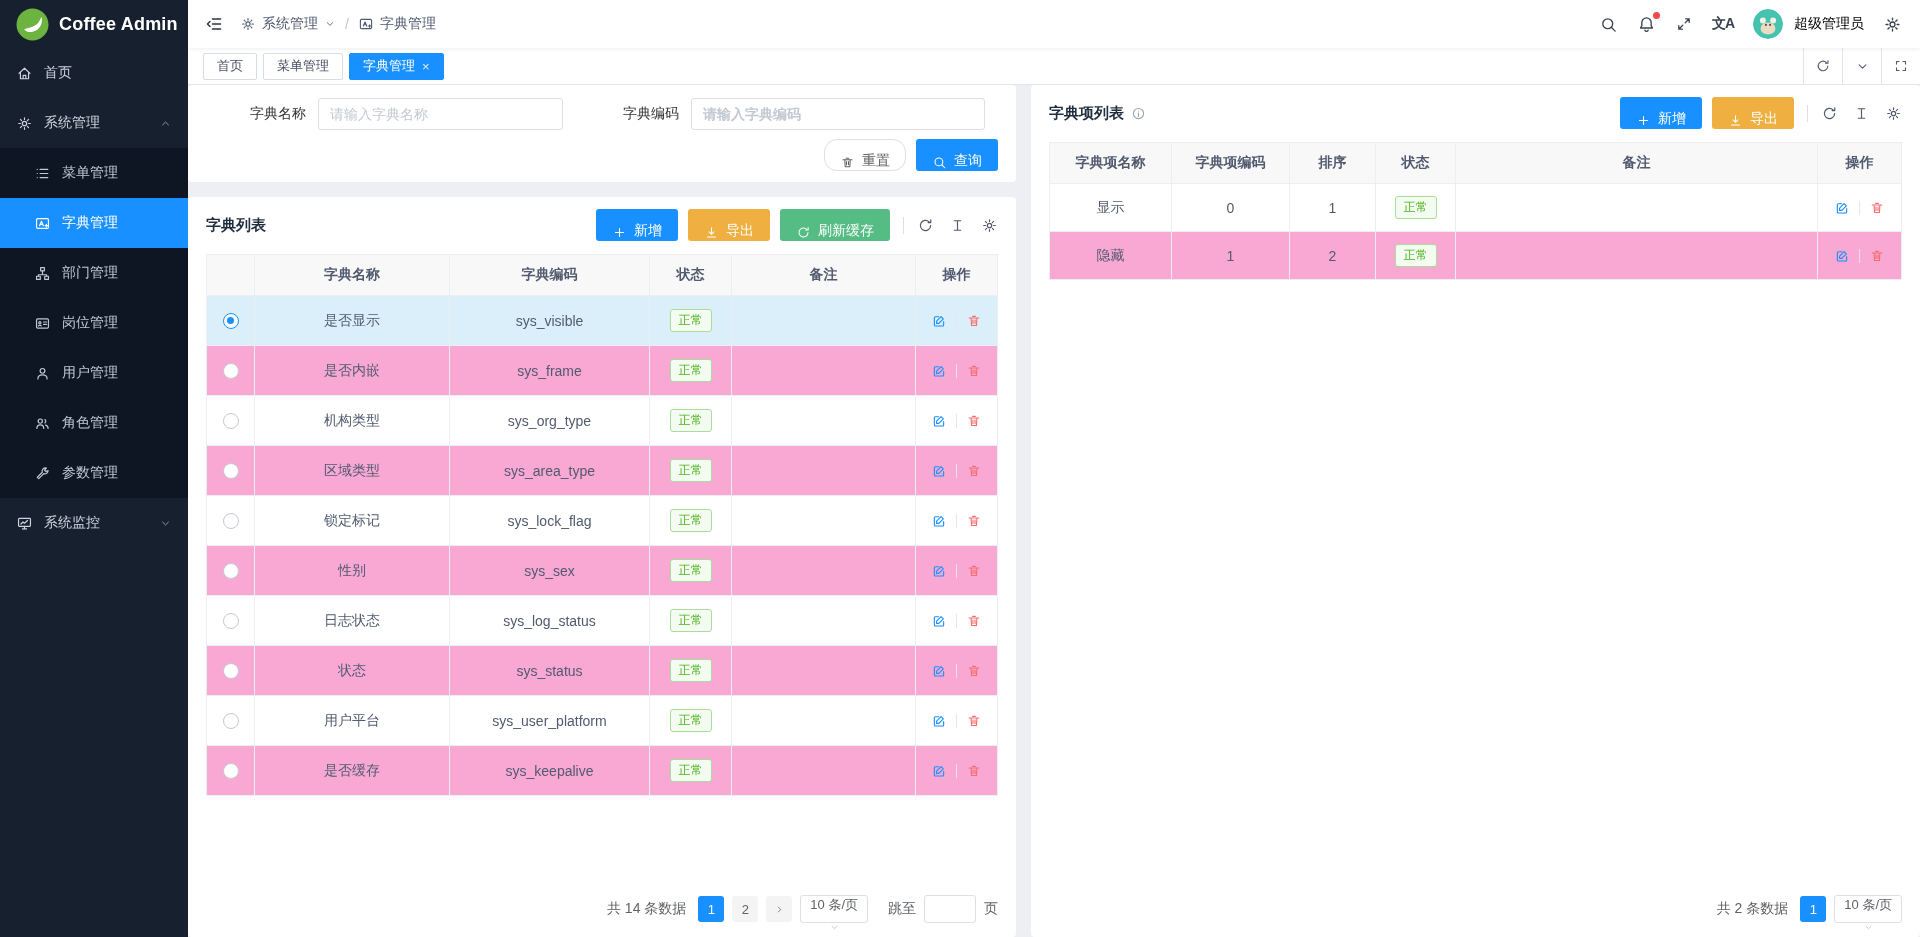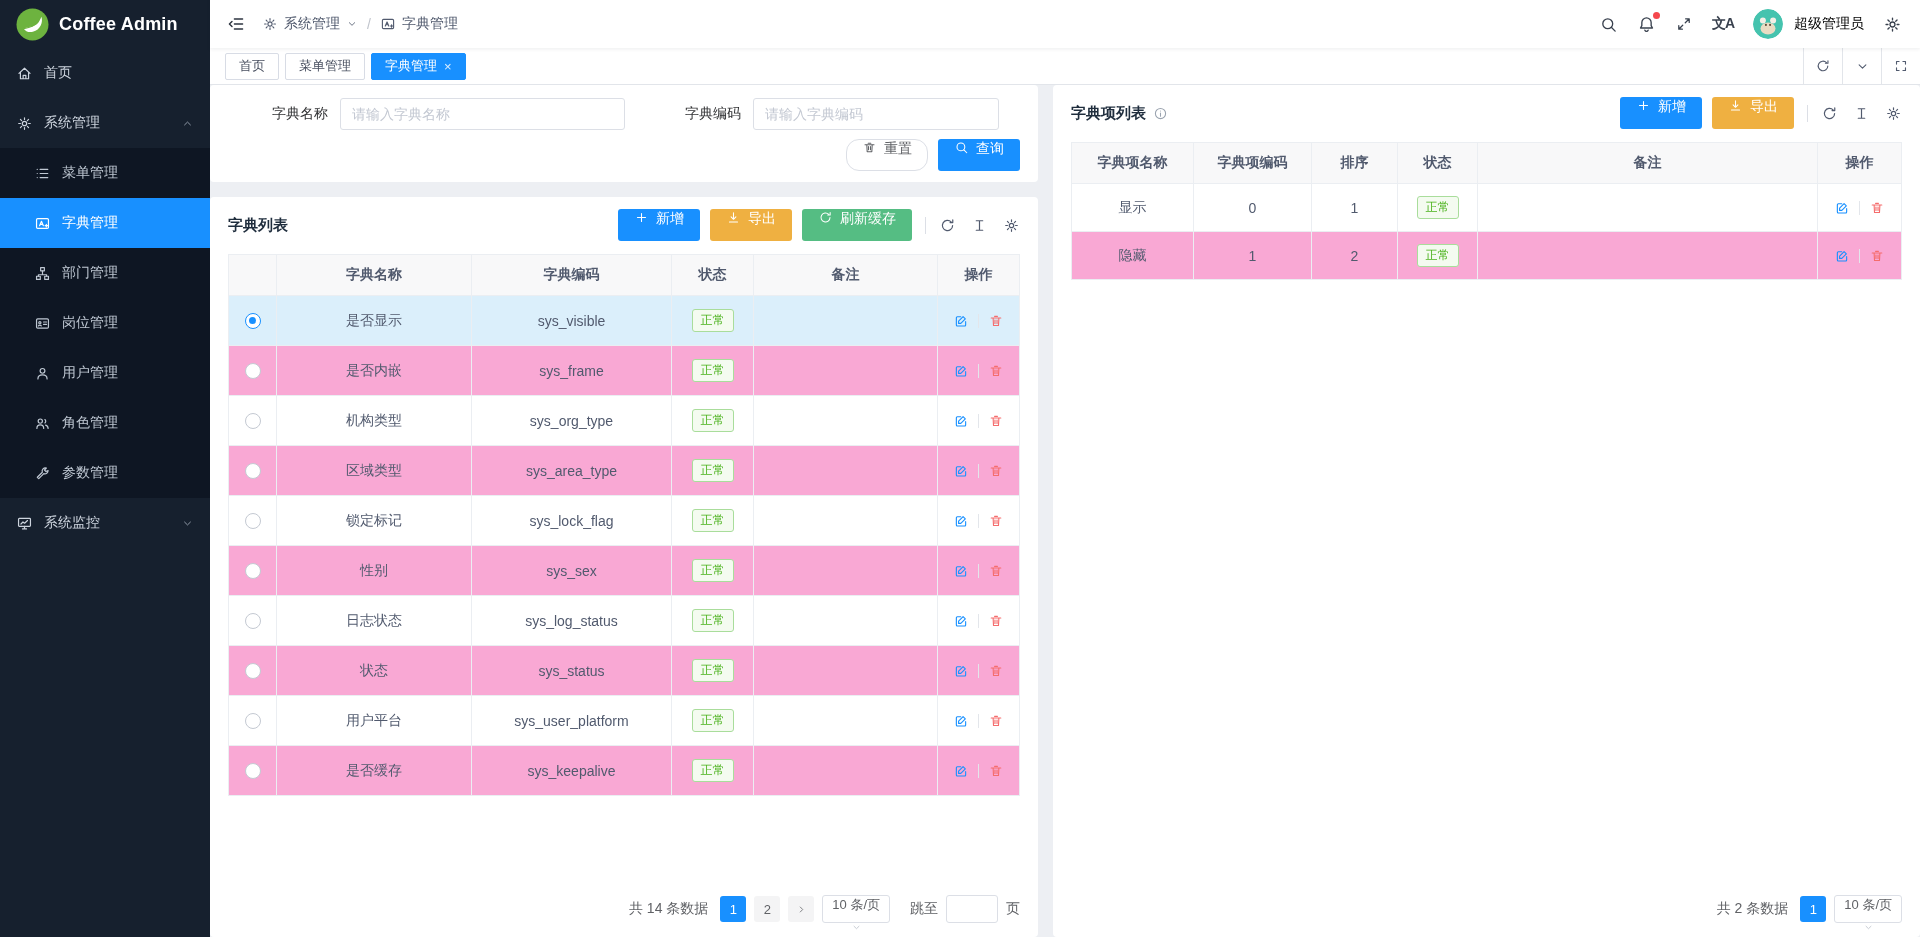--- a/index.html
+++ b/index.html
@@ -2,21 +2,21 @@
 <html style="--primary: #1890ff; --warning: #efb041; --success: #55bd83; --danger: #f56c6c; --badge-green: #4cb31e; --sidebar-bg: #16202e; --submenu-bg: #0e1623; --selected-row: #dbeffb;"><head>
 <meta charset="utf-8">
 <style>
   * { margin:0; padding:0; box-sizing:border-box; }
   html,body { width:1920px; height:937px; overflow:hidden; }
   body { font-family:"Liberation Sans","DejaVu Sans",sans-serif; font-size:14px; color:#515a6e; background:#edeff3; display:flex; }
   .ic { display:inline-flex; align-items:center; justify-content:center; }
   .ic svg { display:block; }
 
   
-  .sidebar { width:210px; flex:none; background:var(--sidebar-bg,#16202e); color:#cdd4de; display:flex; flex-direction:column; }
+  .sidebar { width:188px; flex:none; background:var(--sidebar-bg,#16202e); color:#cdd4de; display:flex; flex-direction:column; }
   .logo { height:48px; display:flex; align-items:center; gap:10px; padding-left:16px; flex:none; }
   .logo-text { color:#fff; font-size:18px; font-weight:700; letter-spacing:.2px; }
   .nav { flex:1; overflow:hidden; }
   .nav-item { height:50px; display:flex; align-items:center; gap:11px; padding:0 16px; font-size:14px; cursor:pointer; color:#cdd4de; }
   .nav-item .lbl { flex:none; }
   .nav-item .chev { margin-left:auto; color:#9aa4b2; }
   .submenu { background:var(--submenu-bg,#0e1623); }
   .submenu .nav-item { padding-left:34px; color:#bfc8d3; }
   .nav-item.active { background:var(--primary,#1890ff); color:#fff; }
   .nav-item.active .lbl { color:#fff; }
@@ -53,25 +53,25 @@
   
   .search-card { flex:none; padding:13px 18px 11px; }
   .form-row { display:flex; align-items:center; }
   .form-group { display:flex; align-items:center; }
   .form-label { text-align:right; margin-right:12px; color:#303133; flex:none; }
   .lbl-name { width:100px; }
   .lbl-code { width:62px; }
   .g2 { margin-left:54px; }
   input.text { height:32px; border:1px solid #dcdfe6; border-radius:3px; padding:0 11px; font-size:14px; color:#333; outline:none; }
   input.text::placeholder { color:#c3c8d2; }
-  .in-name { width:285px; }
-  .in-code { width:246px; }
+  .in-name { width:245px; }
+  .in-code { width:294px;font-weight:bold; }
   .btn-row { display:flex; justify-content:flex-end; gap:10px; margin-top:9px; }
 
-  .btn { height:32px; padding:0 15px; border-radius:3px; font-size:14px; display:inline-flex; align-items:flex-start; gap:7px; cursor:pointer; border:1px solid transparent; white-space:nowrap; }
+  .btn { height:32px; padding:0 15px; border-radius:3px; font-size:14px; display:inline-flex; align-items:flex-end; gap:7px; cursor:pointer; border:1px solid transparent; white-space:nowrap; }
   .btn-plain { background:#fff; border-color:#dcdfe6; color:#606266;border-radius:13px; }
   .btn-primary { background:var(--primary,#1890ff); color:#fff; }
   .btn-warning { background:var(--warning,#efb041); color:#fff; }
   .btn-success { background:var(--success,#55bd83); color:#fff; }
 
   
   .table-card { flex:1; min-height:0; padding:12px 18px 14px; display:flex; flex-direction:column; }
   .card-head { display:flex; align-items:center; margin-bottom:13px; flex:none; }
   .card-title { font-size:15px; font-weight:600; color:#1f2d3d; display:flex; align-items:center; gap:7px; }
   .title-info { color:#9aa3af; font-weight:400; }

